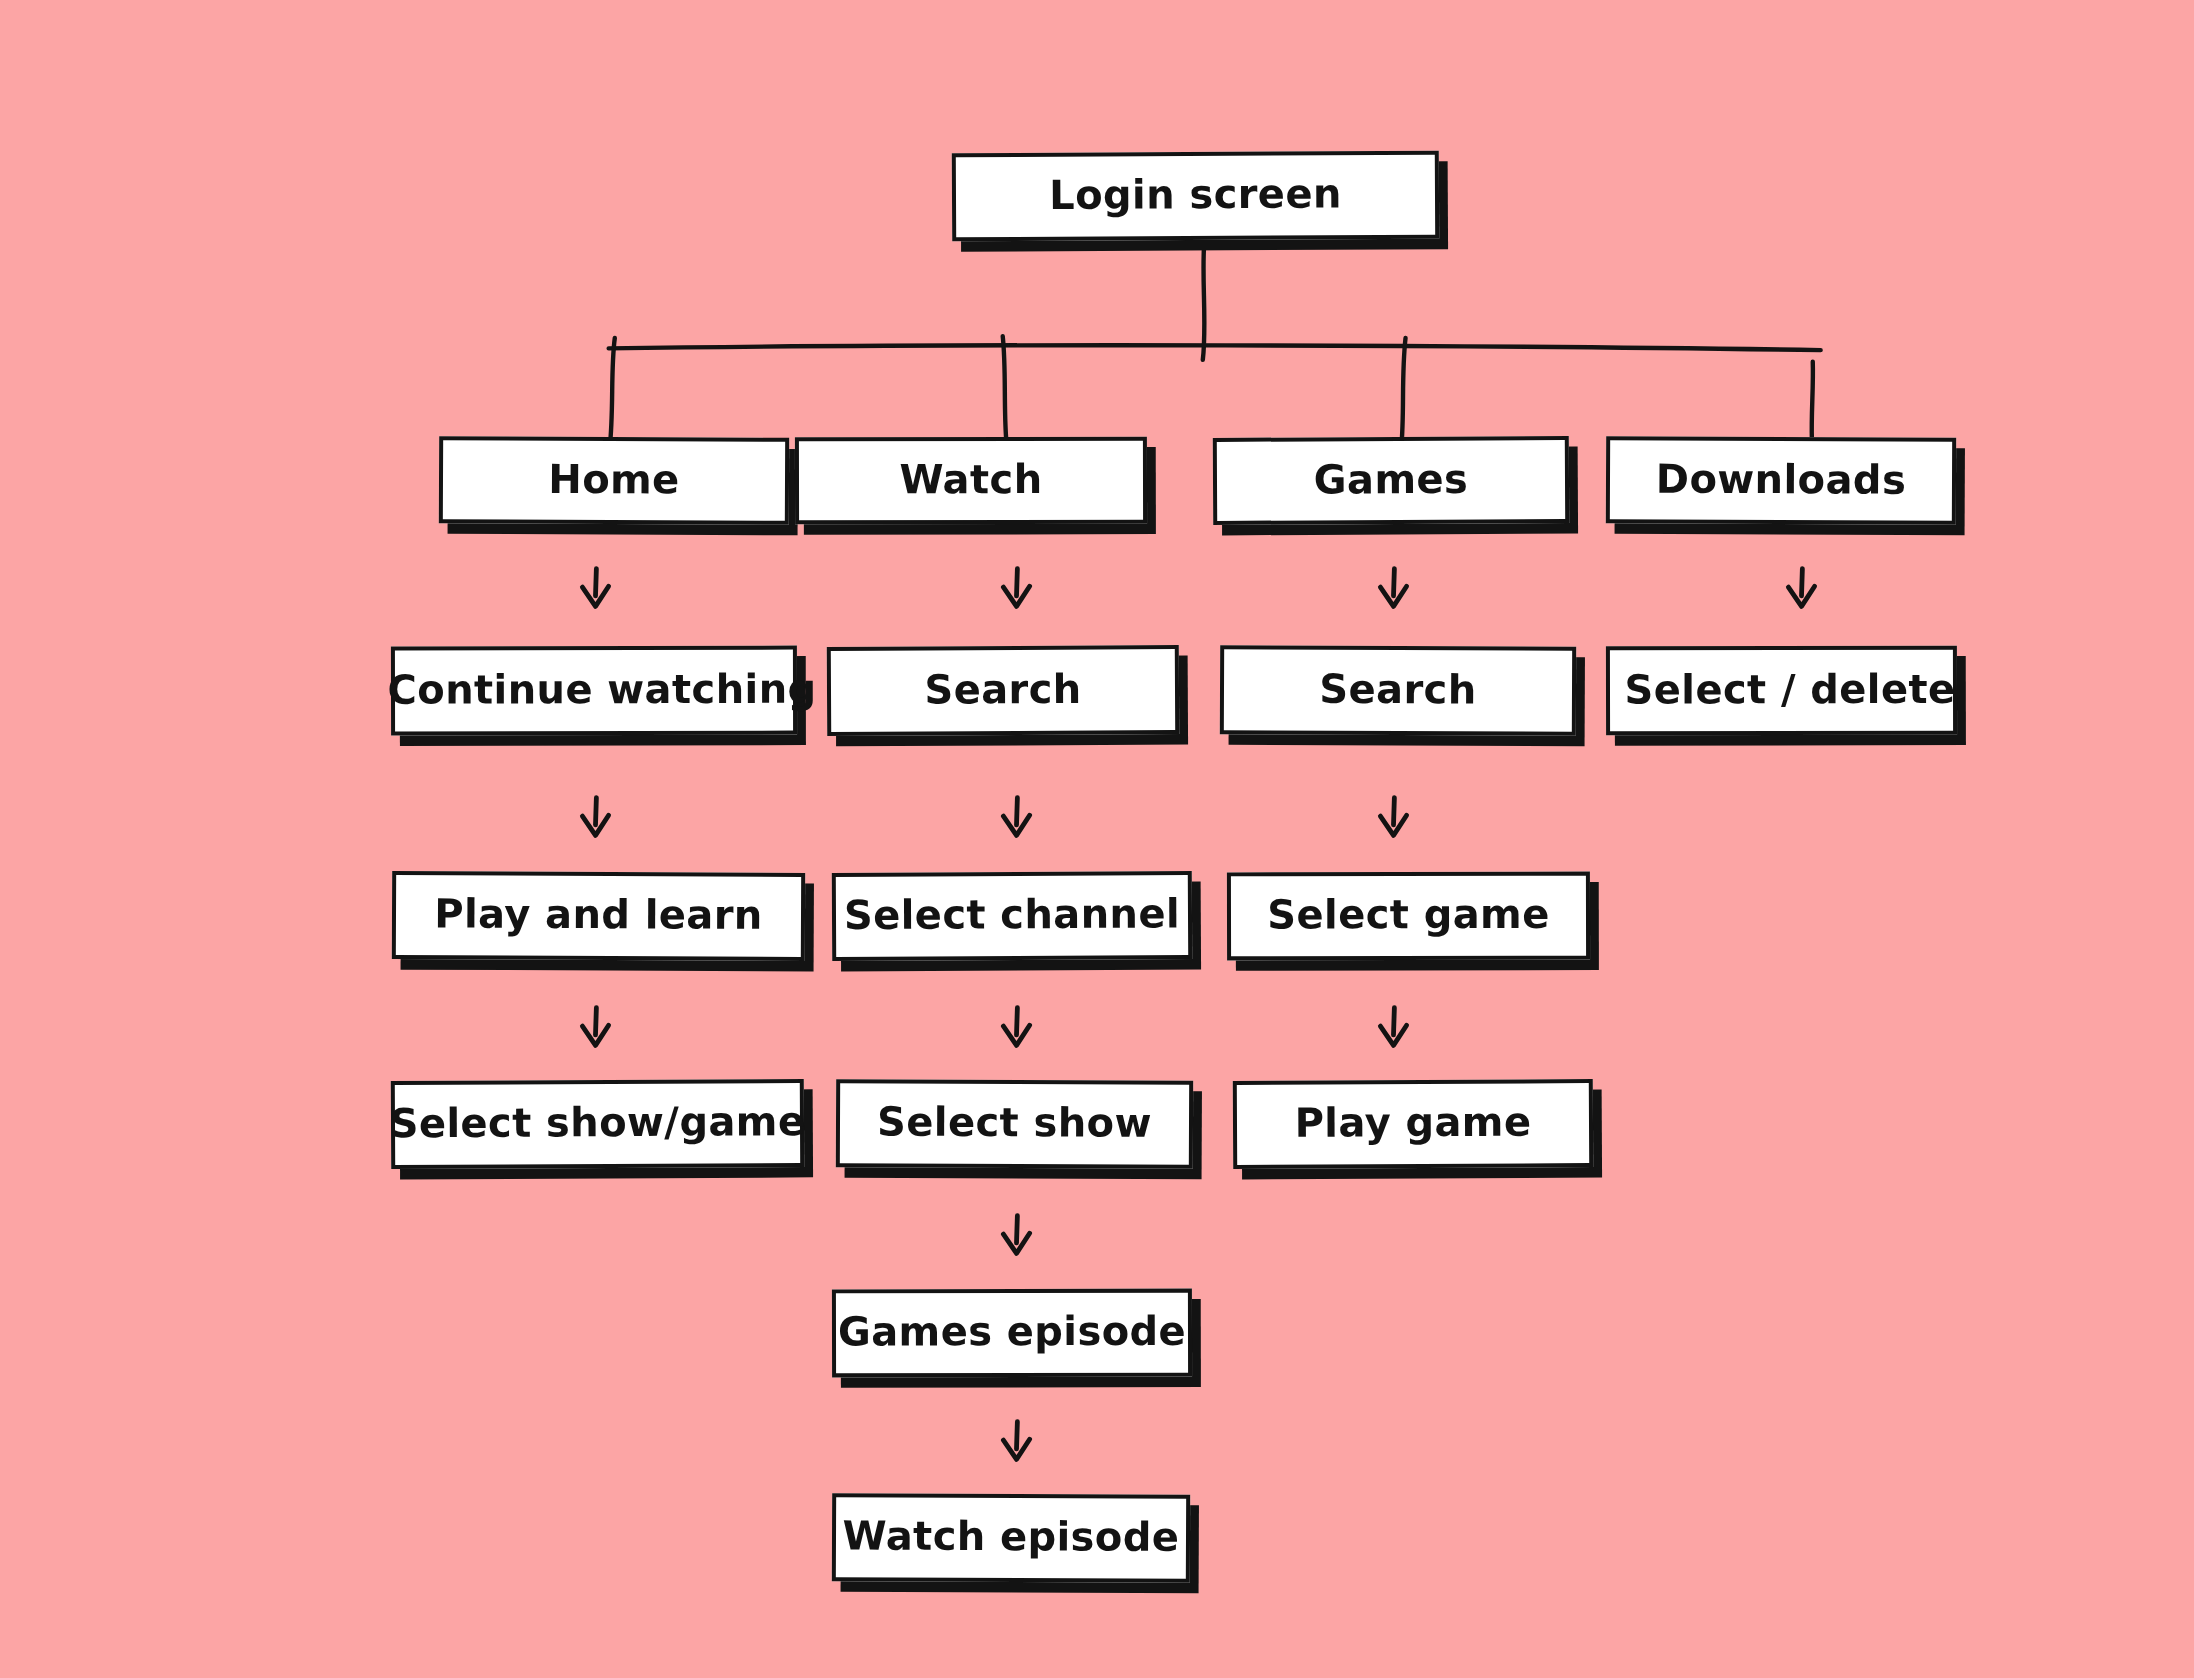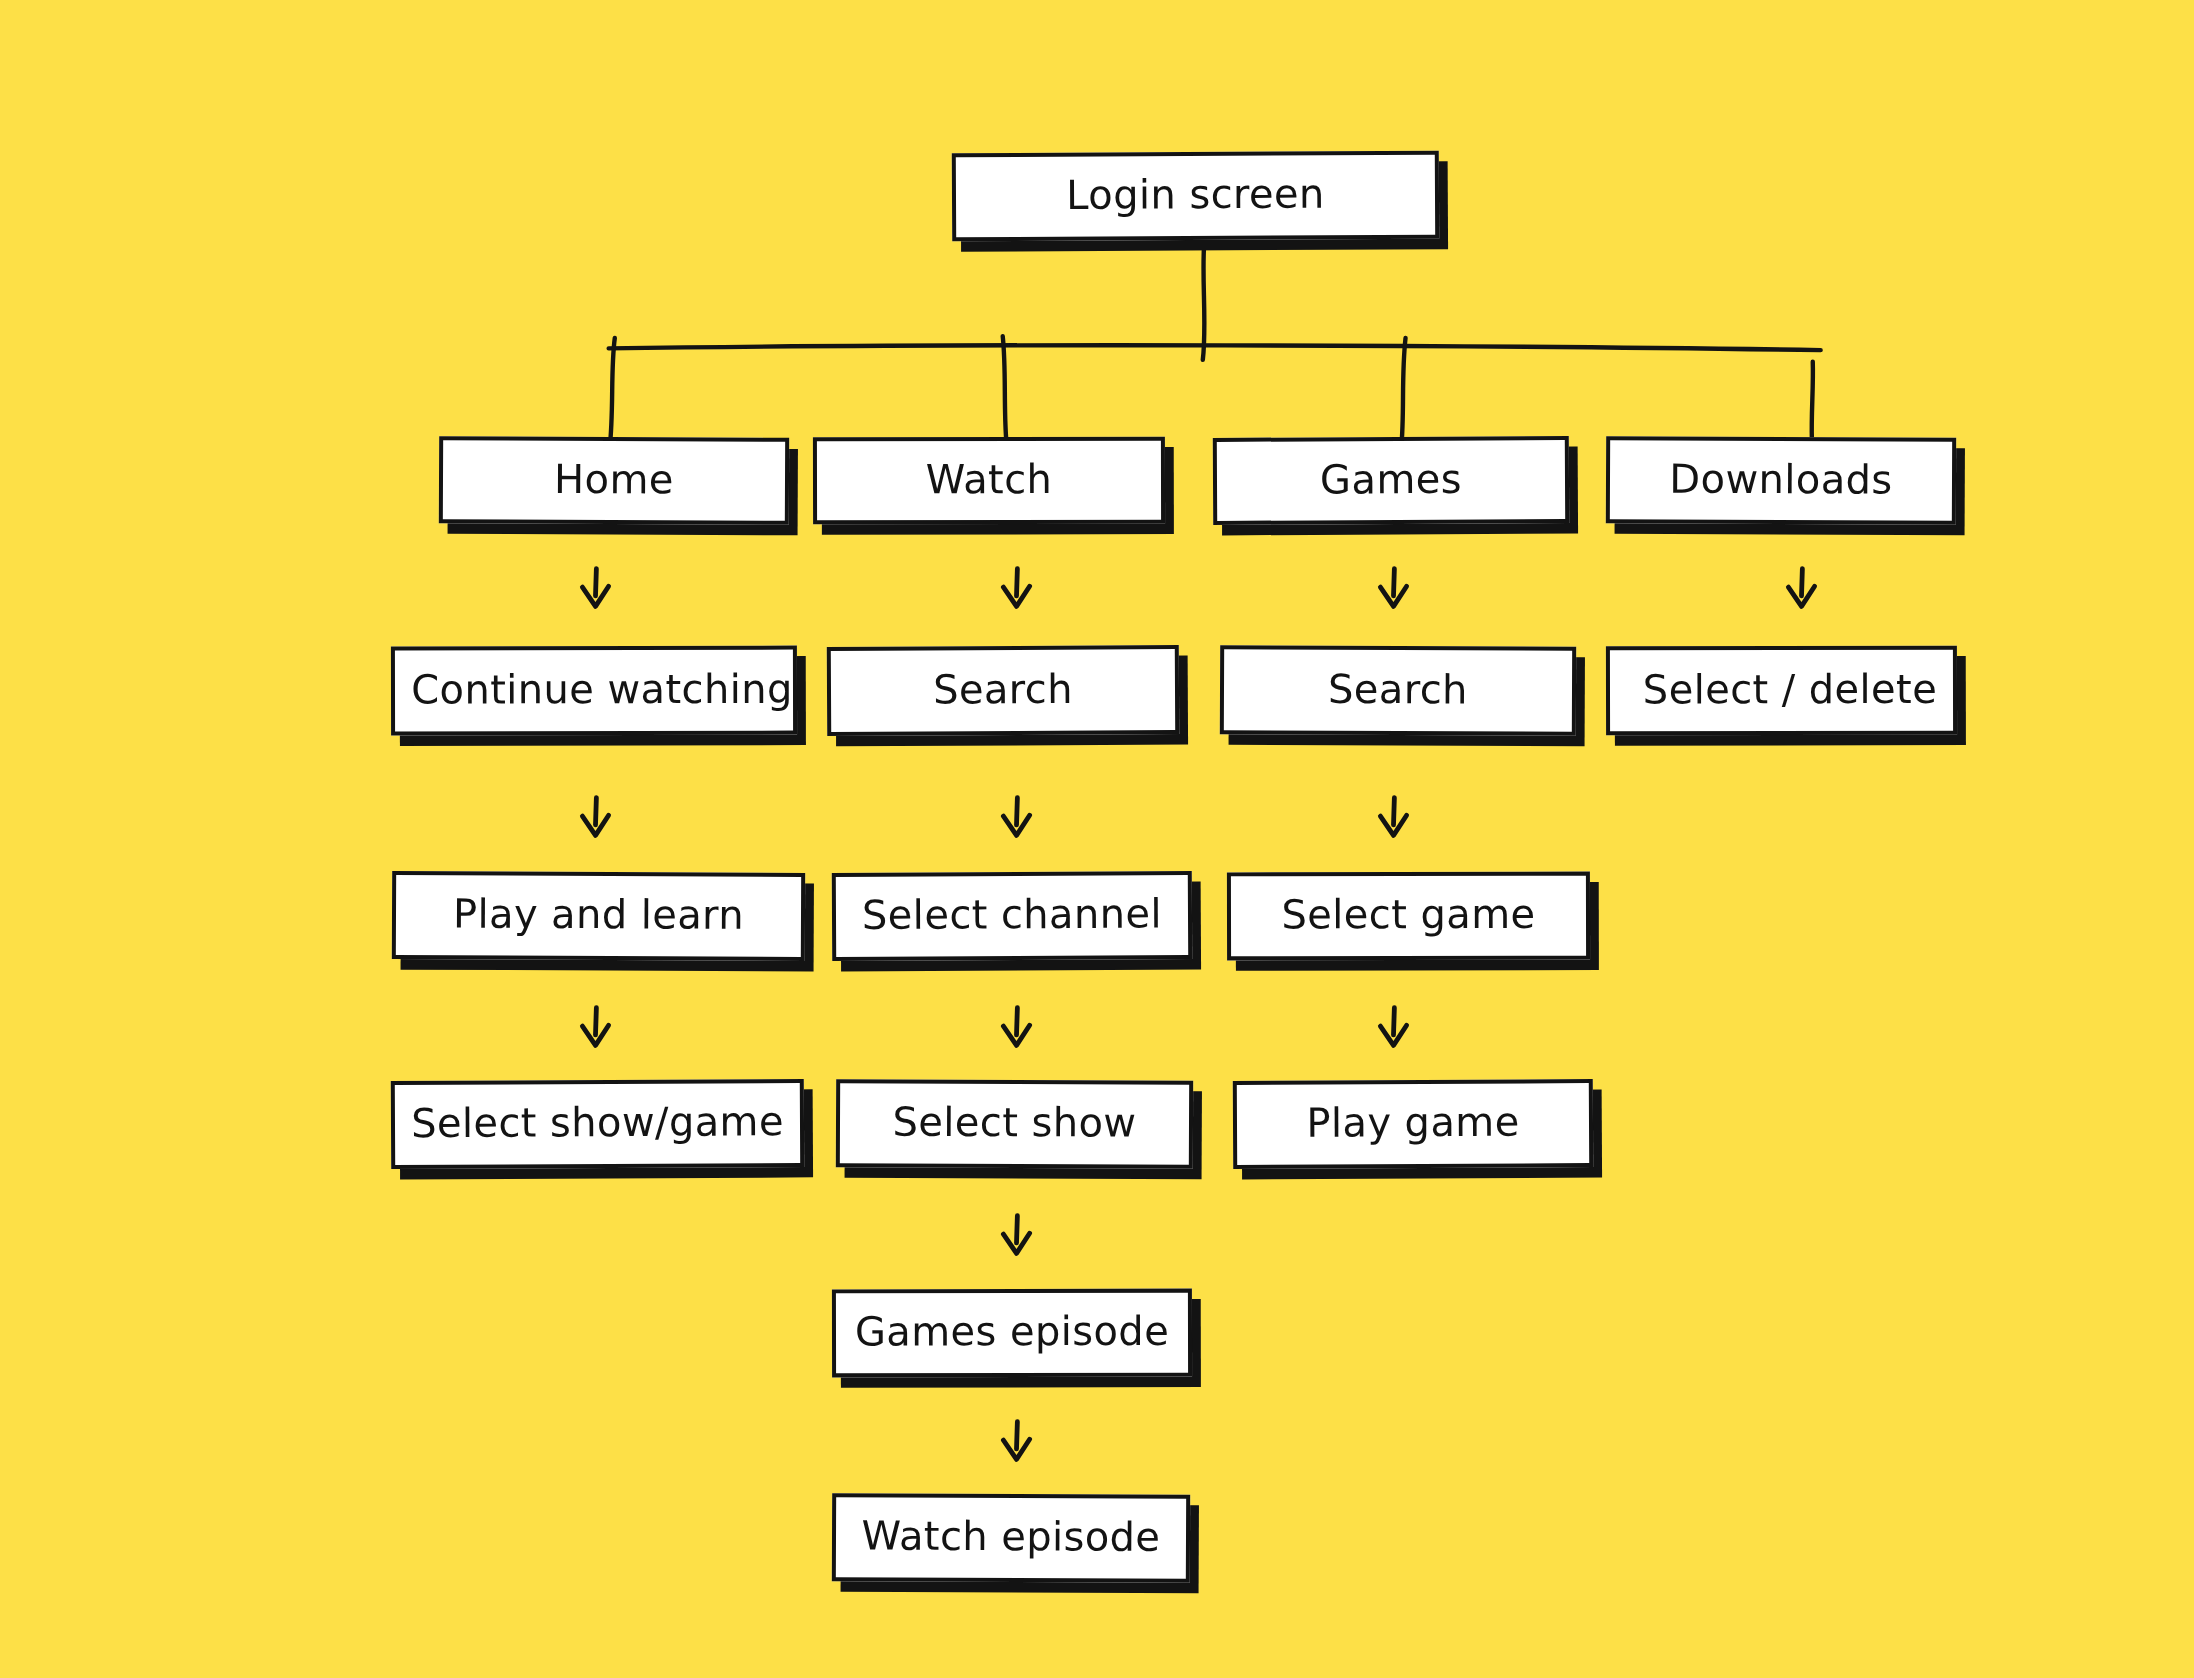--- a/index.html
+++ b/index.html
@@ -4,23 +4,24 @@
 <style>
   html, body {
     margin: 0;
     padding: 0;
     background: #ffffff;
   }
   .canvas {
     position: relative;
     width: 2195px;
     height: 1678px;
-    background: #fde047;
+    background: #fca5a5;
     font-family: "DejaVu Sans", sans-serif;
     overflow: hidden;
+    font-weight: bold;
   }
   .connector-svg {
     position: absolute;
     left: 0;
     top: 0;
     width: 2195px;
     height: 1678px;
     pointer-events: none;
   }
   .node {
@@ -65,21 +66,21 @@
     </g>
   </svg>
 
   <div class="node r-neg" style="left:952px; top:152px;  width:487px; height:88px;">
     <span class="label">Login screen</span>
   </div>
 
   <div class="node r-pos" style="left:439px;  top:437px;  width:350px; height:87px;">
     <span class="label">Home</span>
   </div>
-  <div class="node r-flat" style="left:813px;  top:437px;  width:352px; height:87px;align-items:center;">
+  <div class="node r-flat" style="left:795px;  top:437px;  width:352px; height:87px;align-items:center;">
     <span class="label">Watch</span>
   </div>
   <div class="node r-neg" style="left:1213px; top:437px;  width:356px; height:87px;">
     <span class="label">Games</span>
   </div>
   <div class="node r-pos" style="left:1606px; top:437px;  width:350px; height:87px;">
     <span class="label">Downloads</span>
   </div>
 
   <div class="node r-flat" style="left:391px;  top:646px;  width:406px; height:89px;padding-left:16px;">

